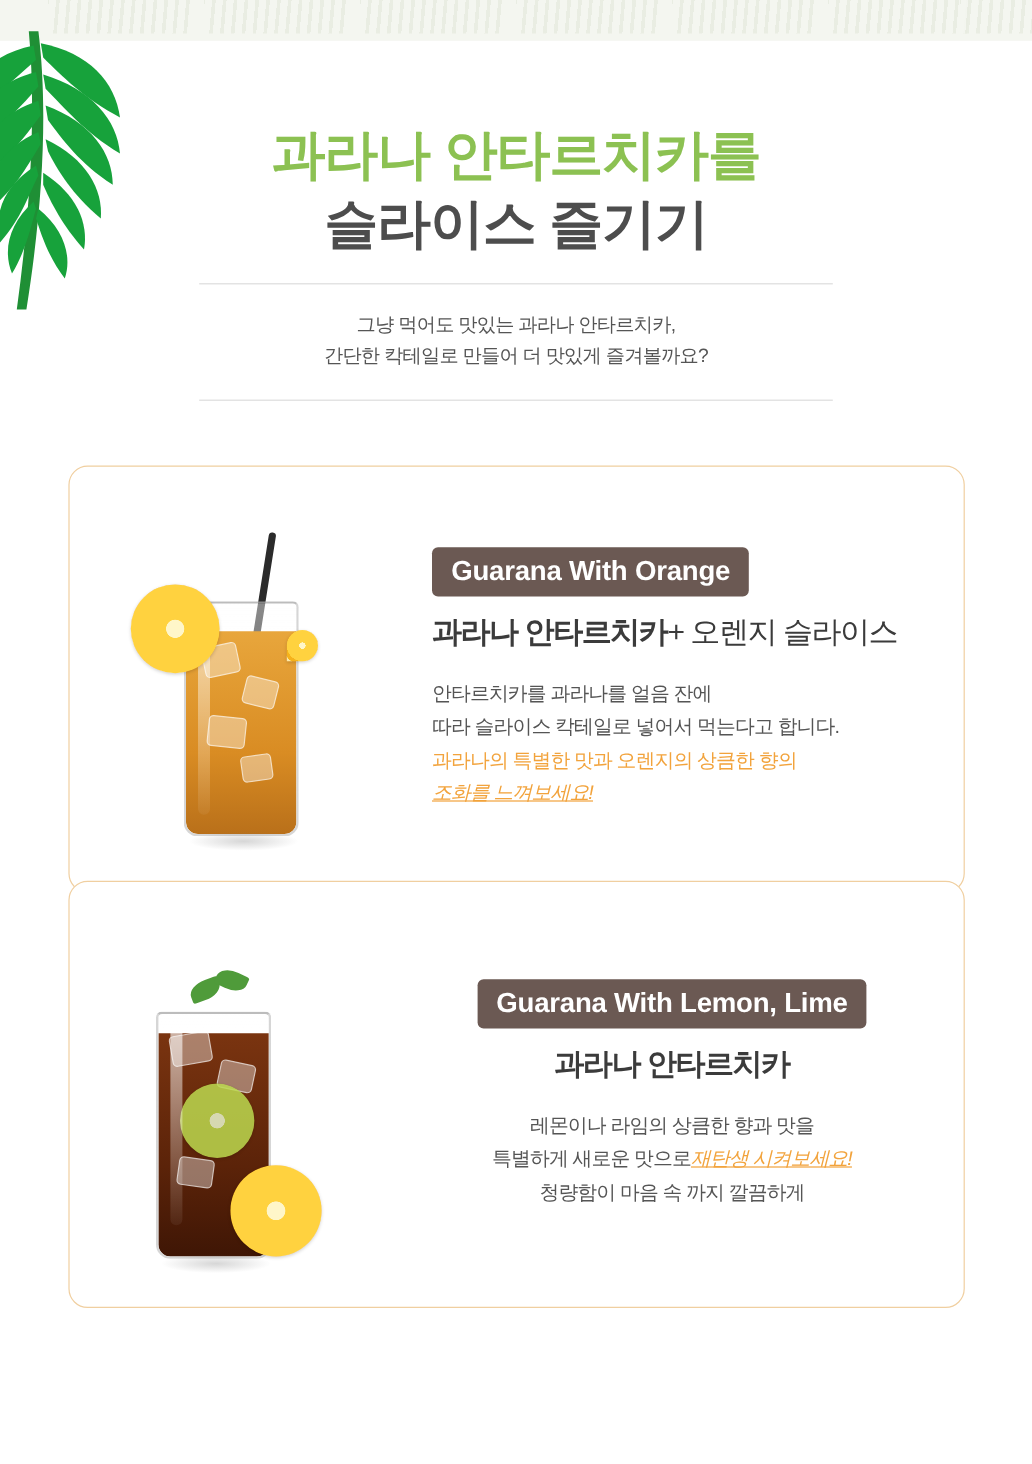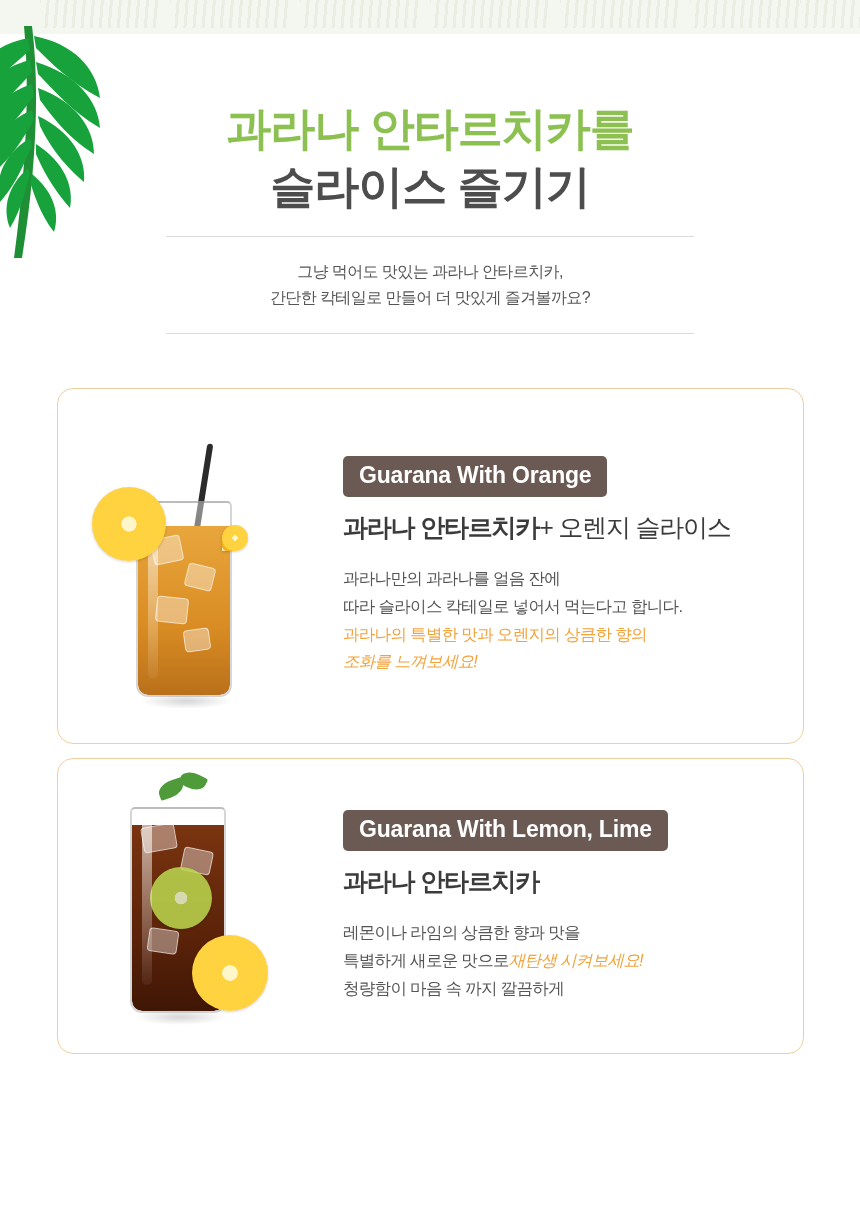--- a/index.html
+++ b/index.html
@@ -84,22 +84,22 @@
 
   
   .card {
     position: absolute;
     left: 57px;
     width: 747px;
     border: 1px solid #f0cfa0;
     border-radius: 16px;
     background: #ffffff;
   }
-  #card-orange { top: 388px; height: 356px; }
-  #card-lemon  { top: 758px; height: 296px; }
+  #card-orange { top: 388px; height: 356px; padding-left: 17px; }
+  #card-lemon  { top: 734px; height: 356px; text-align: center; }
 
   .card-inner {
     display: flex;
     height: 100%;
     align-items: center;
   }
   .card-figure {
     width: 285px;
     flex: 0 0 285px;
     height: 100%;
@@ -130,21 +130,21 @@
   .recipe-title b { font-weight: bold; }
   .recipe-title .plus { font-weight: normal; color: #3b3b3b; }
   .desc {
     margin: 22px 0 0 0;
     font-size: 16.5px;
     line-height: 1.68;
     color: #555555;
     letter-spacing: -0.7px;
   }
   .desc .hl { color: #f2a33c; }
-  .desc .hl-i { color: #f2a33c; font-style: italic; }
+  .desc .hl-i { color: #f2a33c; font-style: italic; text-decoration: underline; }
 
   
   .glass {
     position: absolute;
     left: 78px;
     bottom: 46px;
   }
   .glass .body {
     position: relative;
     width: 96px;
@@ -271,21 +271,21 @@
         <div class="citrus" style="left:-44px; top:-14px; width:74px; height:74px;"></div>
         <div class="citrus" style="left:86px; top:24px; width:26px; height:26px; border-radius:50% 50% 50% 0;"></div>
       </div>
     </div>
     <div class="card-body">
       <span class="badge">Guarana With Orange</span>
       <h3 class="recipe-title">
         <b>과라나 안타르치카</b><span class="plus">+ 오렌지 슬라이스</span>
       </h3>
       <p class="desc">
-        <span>과라나만의 과라나를 얼음 잔에</span><br>
+        <span>안타르치카를 과라나를 얼음 잔에</span><br>
         <span>따라 슬라이스 칵테일로 넣어서 먹는다고 합니다.</span><br>
         <span class="hl">과라나의 특별한 맛과 오렌지의 상큼한 향의</span><br>
         <span class="hl-i">조화를 느껴보세요!</span>
       </p>
     </div>
   </div>
 </div>
 
 <div class="card" id="card-lemon">
   <div class="card-inner">

